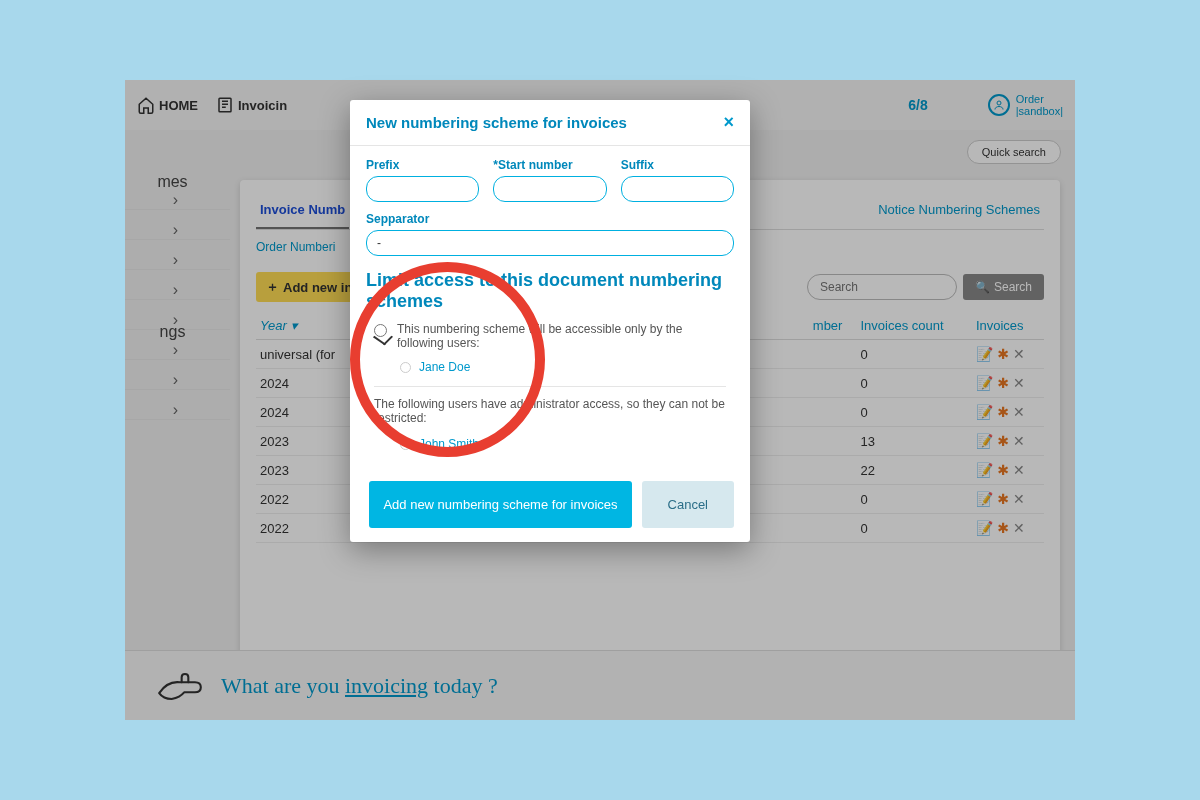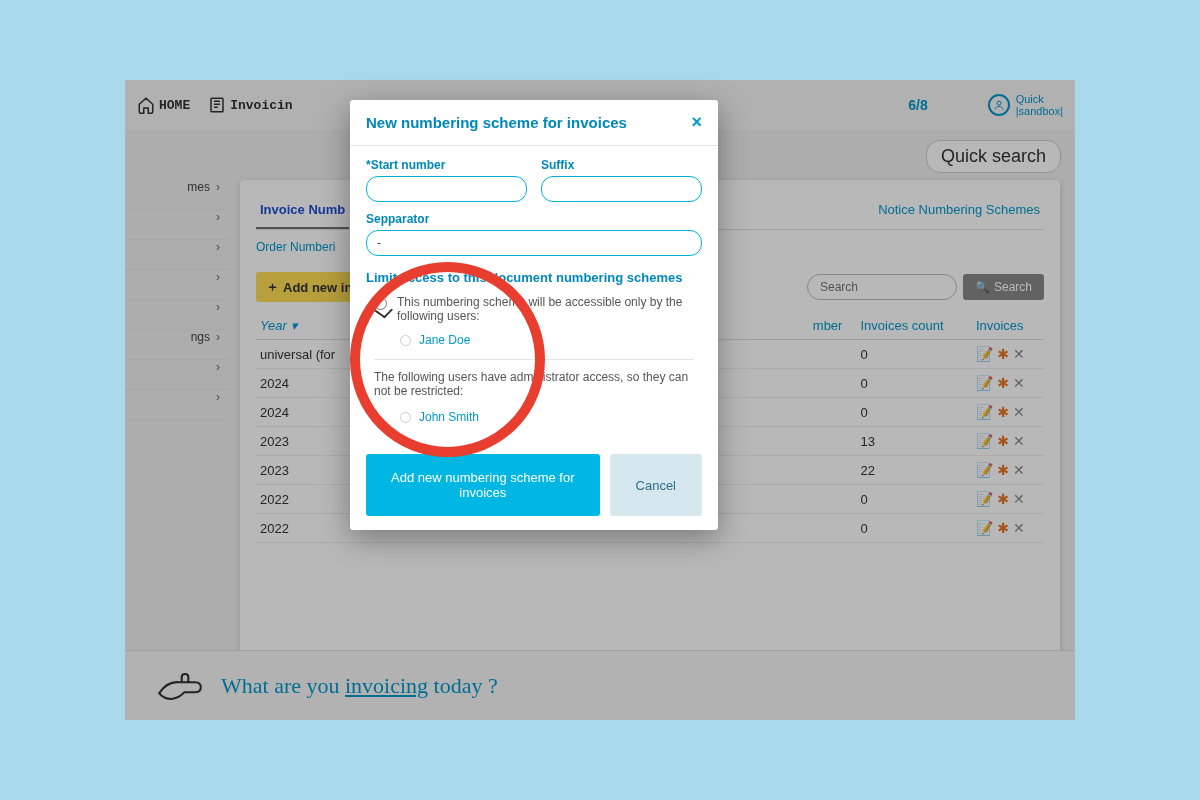--- a/index.html
+++ b/index.html
@@ -28,21 +28,20 @@
     background: #f5f5f5;
   }
   .topbar .nav-item {
     display: flex;
     align-items: center;
     gap: 4px;
     font-size: 13px;
     font-weight: bold;
     color: #333;
     margin-right: 18px;
-    font-family: Liberation Mono, monospace;
   }
   .topbar .nav-item svg { width: 18px; height: 18px; }
   .topbar .counter {
     margin-left: auto;
     color: #0099cc;
     font-weight: bold;
     font-size: 14px;
   }
   .topbar .user {
     display: flex;
@@ -58,37 +57,39 @@
     display:flex;align-items:center;justify-content:center;
   }
   .quick-search {
     position: absolute;
     right: 14px;
     top: 60px;
     background: #fff;
     border: 1px solid #ccc;
     border-radius: 14px;
     padding: 5px 14px;
-    font-size: 18px;
+    font-size: 11px;
     color: #333;
   }
   .sidebar {
     position: absolute;
     left: 0;
     top: 100px;
     width: 105px;
   }
   .sidebar-row {
     height: 30px;
     border-bottom: 1px solid #e8e8e8;
     display: flex;
+    align-items: center;
     justify-content: flex-end;
     padding-right: 10px;
-    font-size: 12px;
+    font-size: 16px;
     color: #444;
+    flex-direction: column;
   }
   .sidebar-row .chev { color: #666; margin-left: 6px; }
 
   .main-card {
     position: absolute;
     left: 115px;
     top: 100px;
     width: 820px;
     height: 480px;
     background: #fff;
@@ -162,21 +163,21 @@
   .backdrop {
     position: absolute;
     left: 125px; top: 80px; width: 950px; height: 640px;
     background: rgba(0,0,0,.28);
   }
 
   
   .modal {
     position: absolute;
     left: 350px; top: 100px;
-    width: 368px;
+    width: 400px;
     background: #fff;
     box-shadow: 0 8px 30px rgba(0,0,0,.35);
     border-radius: 3px;
     z-index: 10;
   }
   .modal-header {
     padding: 12px 16px;
     border-bottom: 1px solid #e5e5e5;
     display: flex; justify-content: space-between; align-items: center;
   }
@@ -192,21 +193,21 @@
     border-radius: 12px;
     padding: 5px 10px;
     font-size: 12px;
     color: #333;
     background: #fff;
     height: 26px;
     display:flex;align-items:center;justify-content:space-between;
   }
   .ctl.select { color: #333; }
   .section-title {
-    font-size: 13px; color: #0088bb; font-weight: bold;
+    font-size: 18px; color: #0088bb; font-weight: bold;
     margin: 14px 0 10px;
   }
   .access-block { font-size: 12px; color: #555; padding: 0 8px; }
   .access-row { display: flex; gap: 10px; align-items: flex-start; margin-bottom: 10px; }
   .radio-circle {
     width: 13px; height: 13px; border: 1.5px solid #777; border-radius: 50%;
     flex-shrink: 0; margin-top: 2px; position: relative;
   }
   .radio-circle.with-cursor::after {
     content: "";
@@ -267,21 +268,21 @@
       <span>6</span>/<span>8</span>
     </div>
     <div class="user">
       <div class="avatar">
         <svg width="12" height="12" viewBox="0 0 24 24" fill="none" stroke="#0099cc" stroke-width="2">
             <circle cx="12" cy="8" r="4"></circle>
             <path d="M4 21c0-4 4-6 8-6s8 2 8 6"></path>
           </svg>
       </div>
       <div>
-        <div>Quick</div>
+        <div>Order</div>
         <div>|sandbox|</div>
       </div>
     </div>
   </div>
 
   <div class="quick-search">
     <span>Quick search</span>
   </div>
 
   <div class="sidebar">
@@ -471,20 +472,24 @@
 <div class="backdrop"></div>
 
 <div class="modal">
   <div class="modal-header">
     <h3>New numbering scheme for invoices</h3>
     <span class="modal-close">×</span>
   </div>
   <div class="modal-body">
     <div class="form-row">
       <div class="form-col">
+        <label>Prefix</label>
+        <div class="ctl"></div>
+      </div>
+      <div class="form-col">
         <label>*Start number</label>
         <div class="ctl"></div>
       </div>
       <div class="form-col">
         <label>Suffix</label>
         <div class="ctl"></div>
       </div>
     </div>
     <div class="form-row">
       <div class="form-col">

